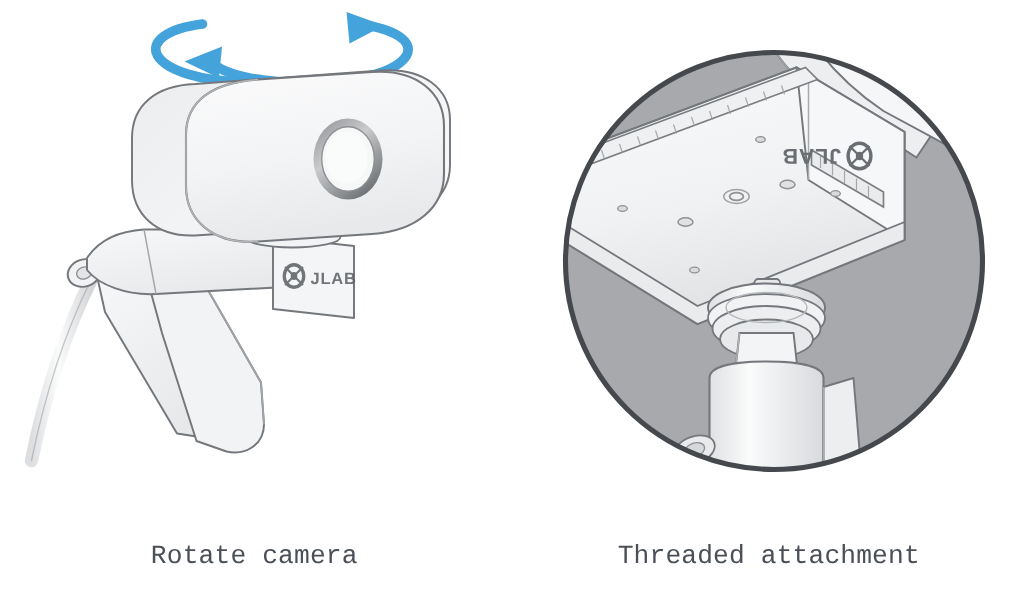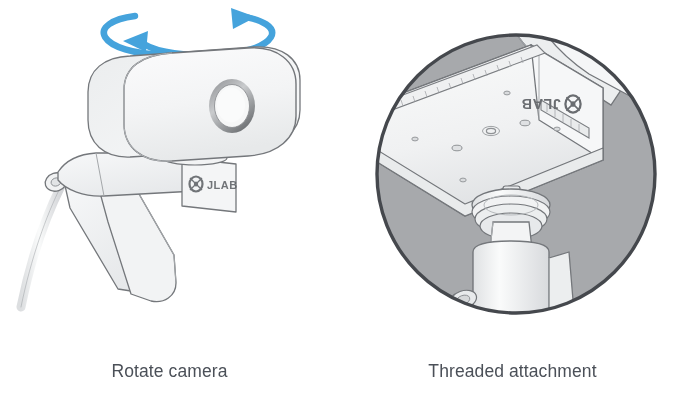--- a/index.html
+++ b/index.html
@@ -40,21 +40,21 @@
     width: 100%;
     text-align: center;
     color: #4b5058;
     font-size: 17.5px;
     line-height: 23px;
     letter-spacing: 0.1px;
     white-space: pre-line;
   }
   #caption-left  { top: 337px; left: -1px; }
   #caption-right { top: 337px; left: 1px; }
-  .caption-line { display: block; }
+  .caption-line { display: block; font-family: Liberation Mono, monospace; }
 </style>
 </head>
 <body>
 
 <div class="page">
 
   <div class="panel" id="panel-left">
 
     <svg class="art" width="341" height="330" viewBox="0 0 341 330">
       <defs>

